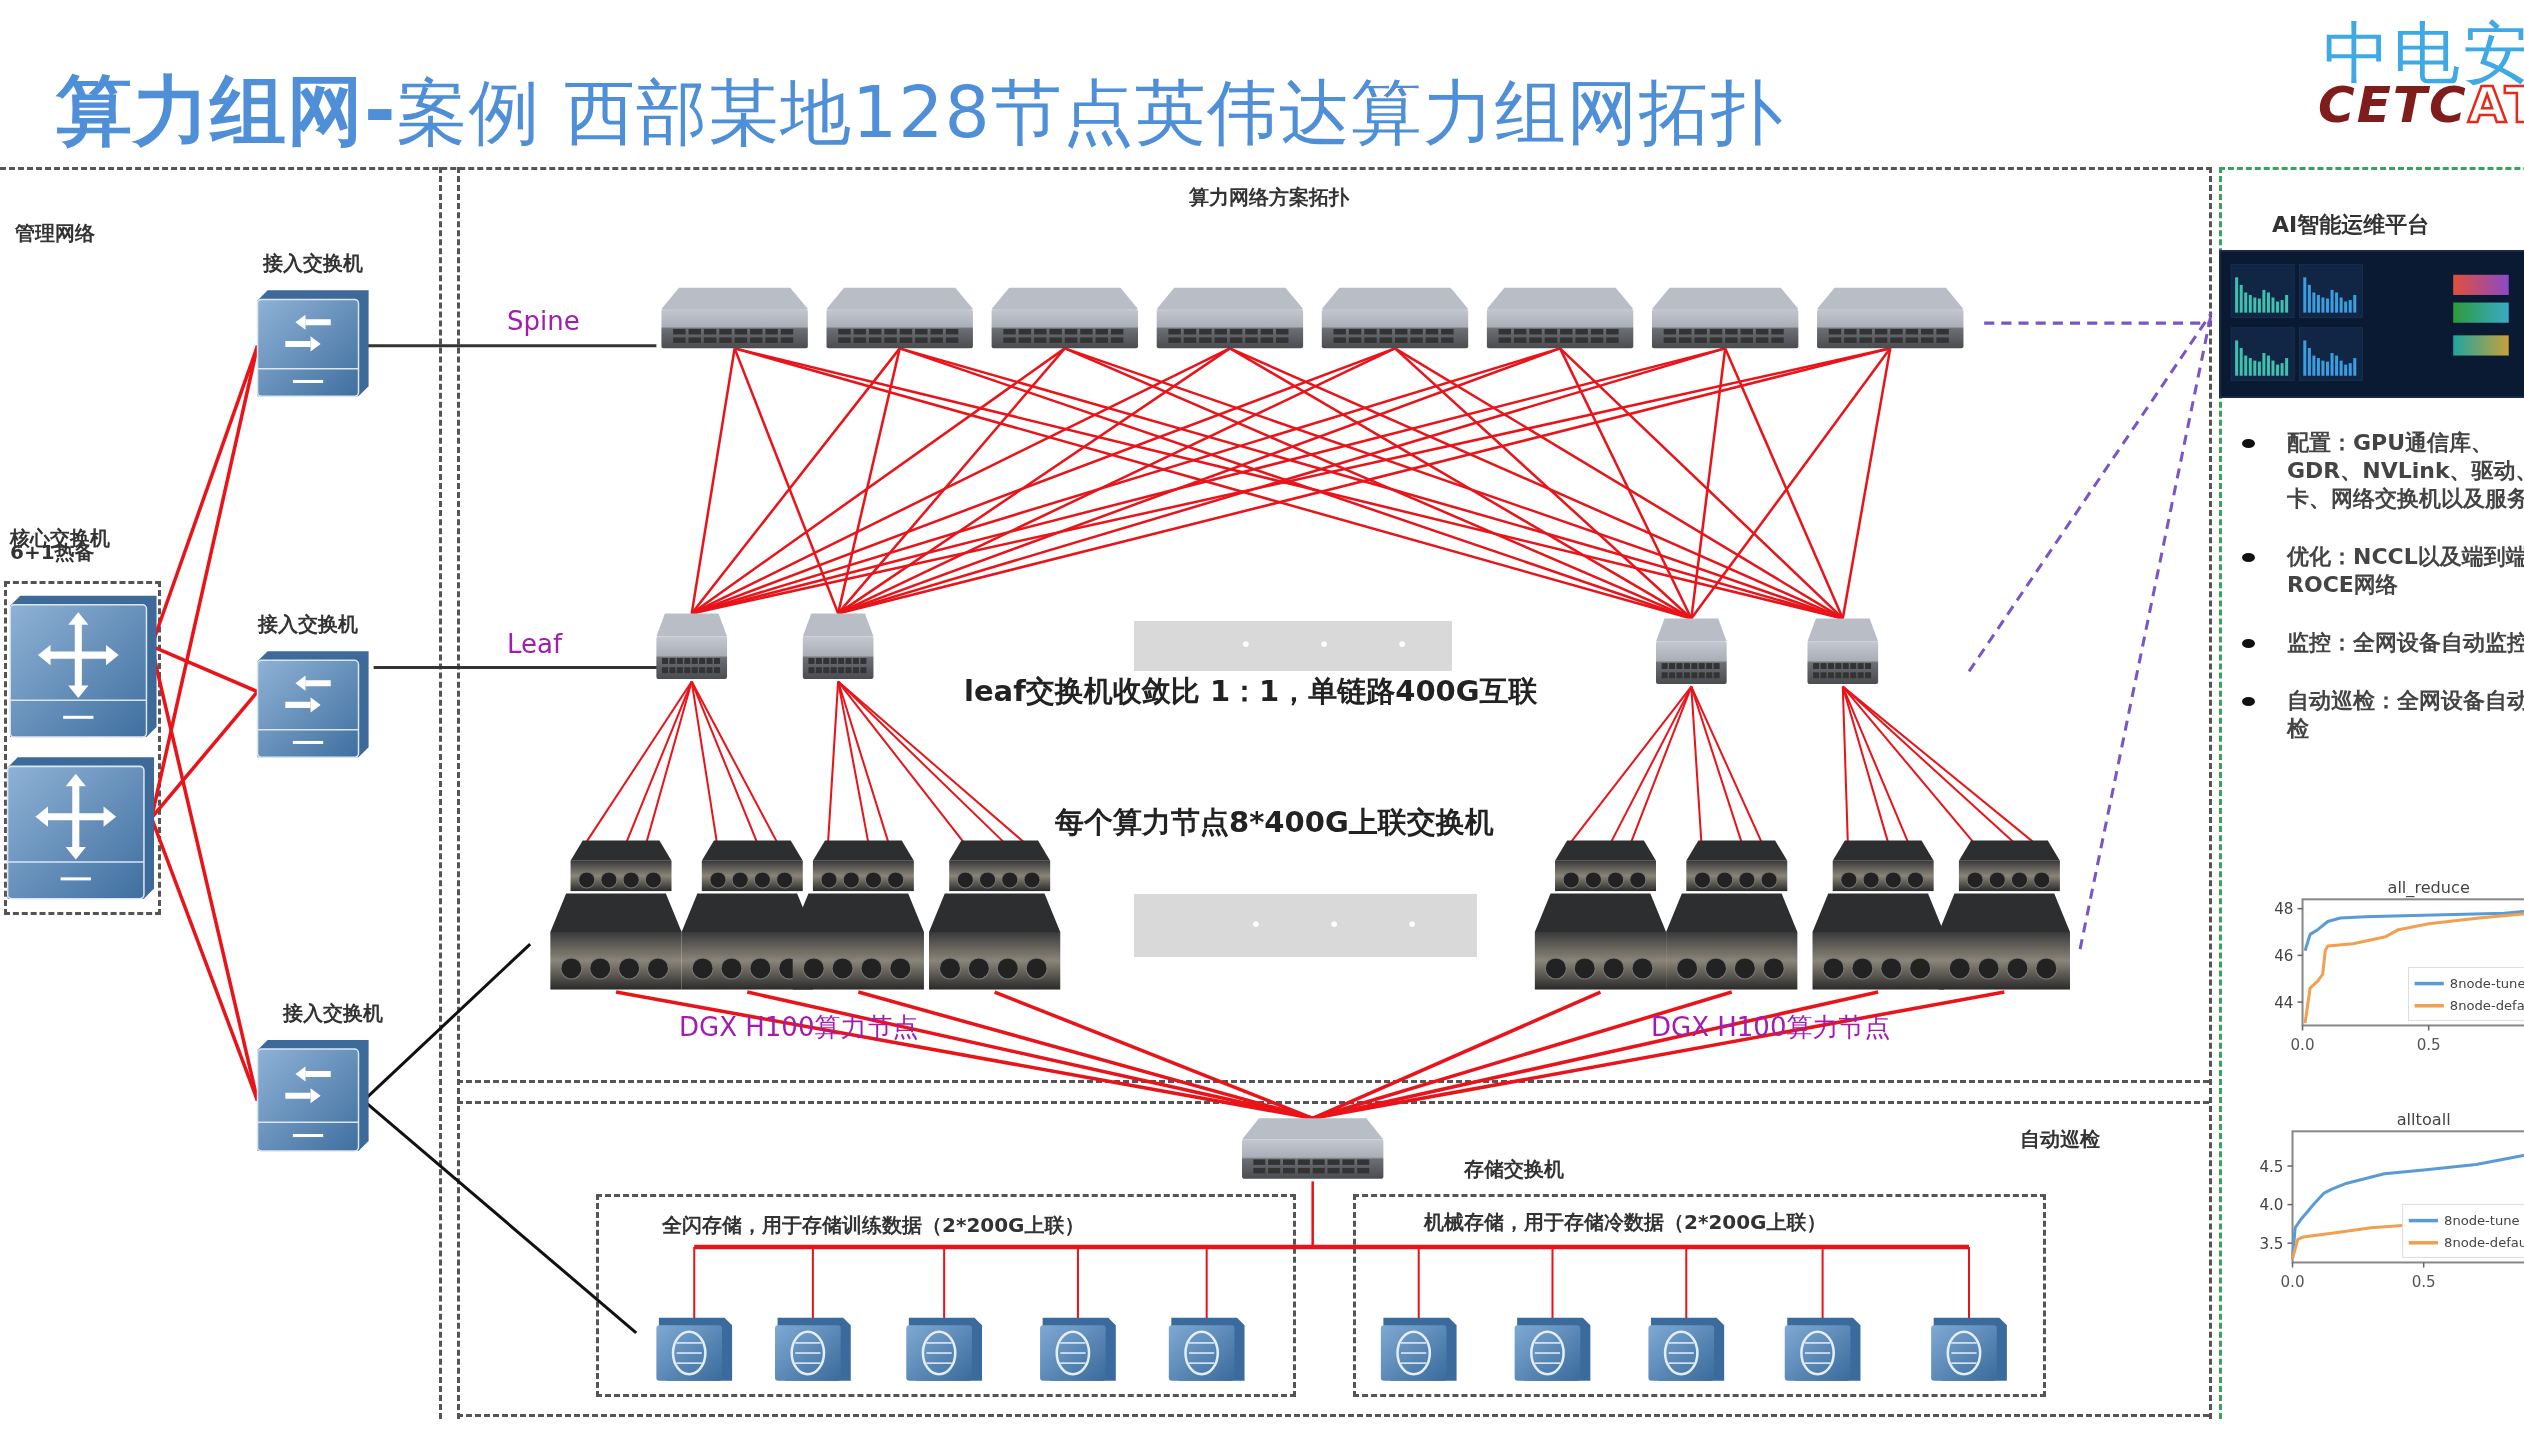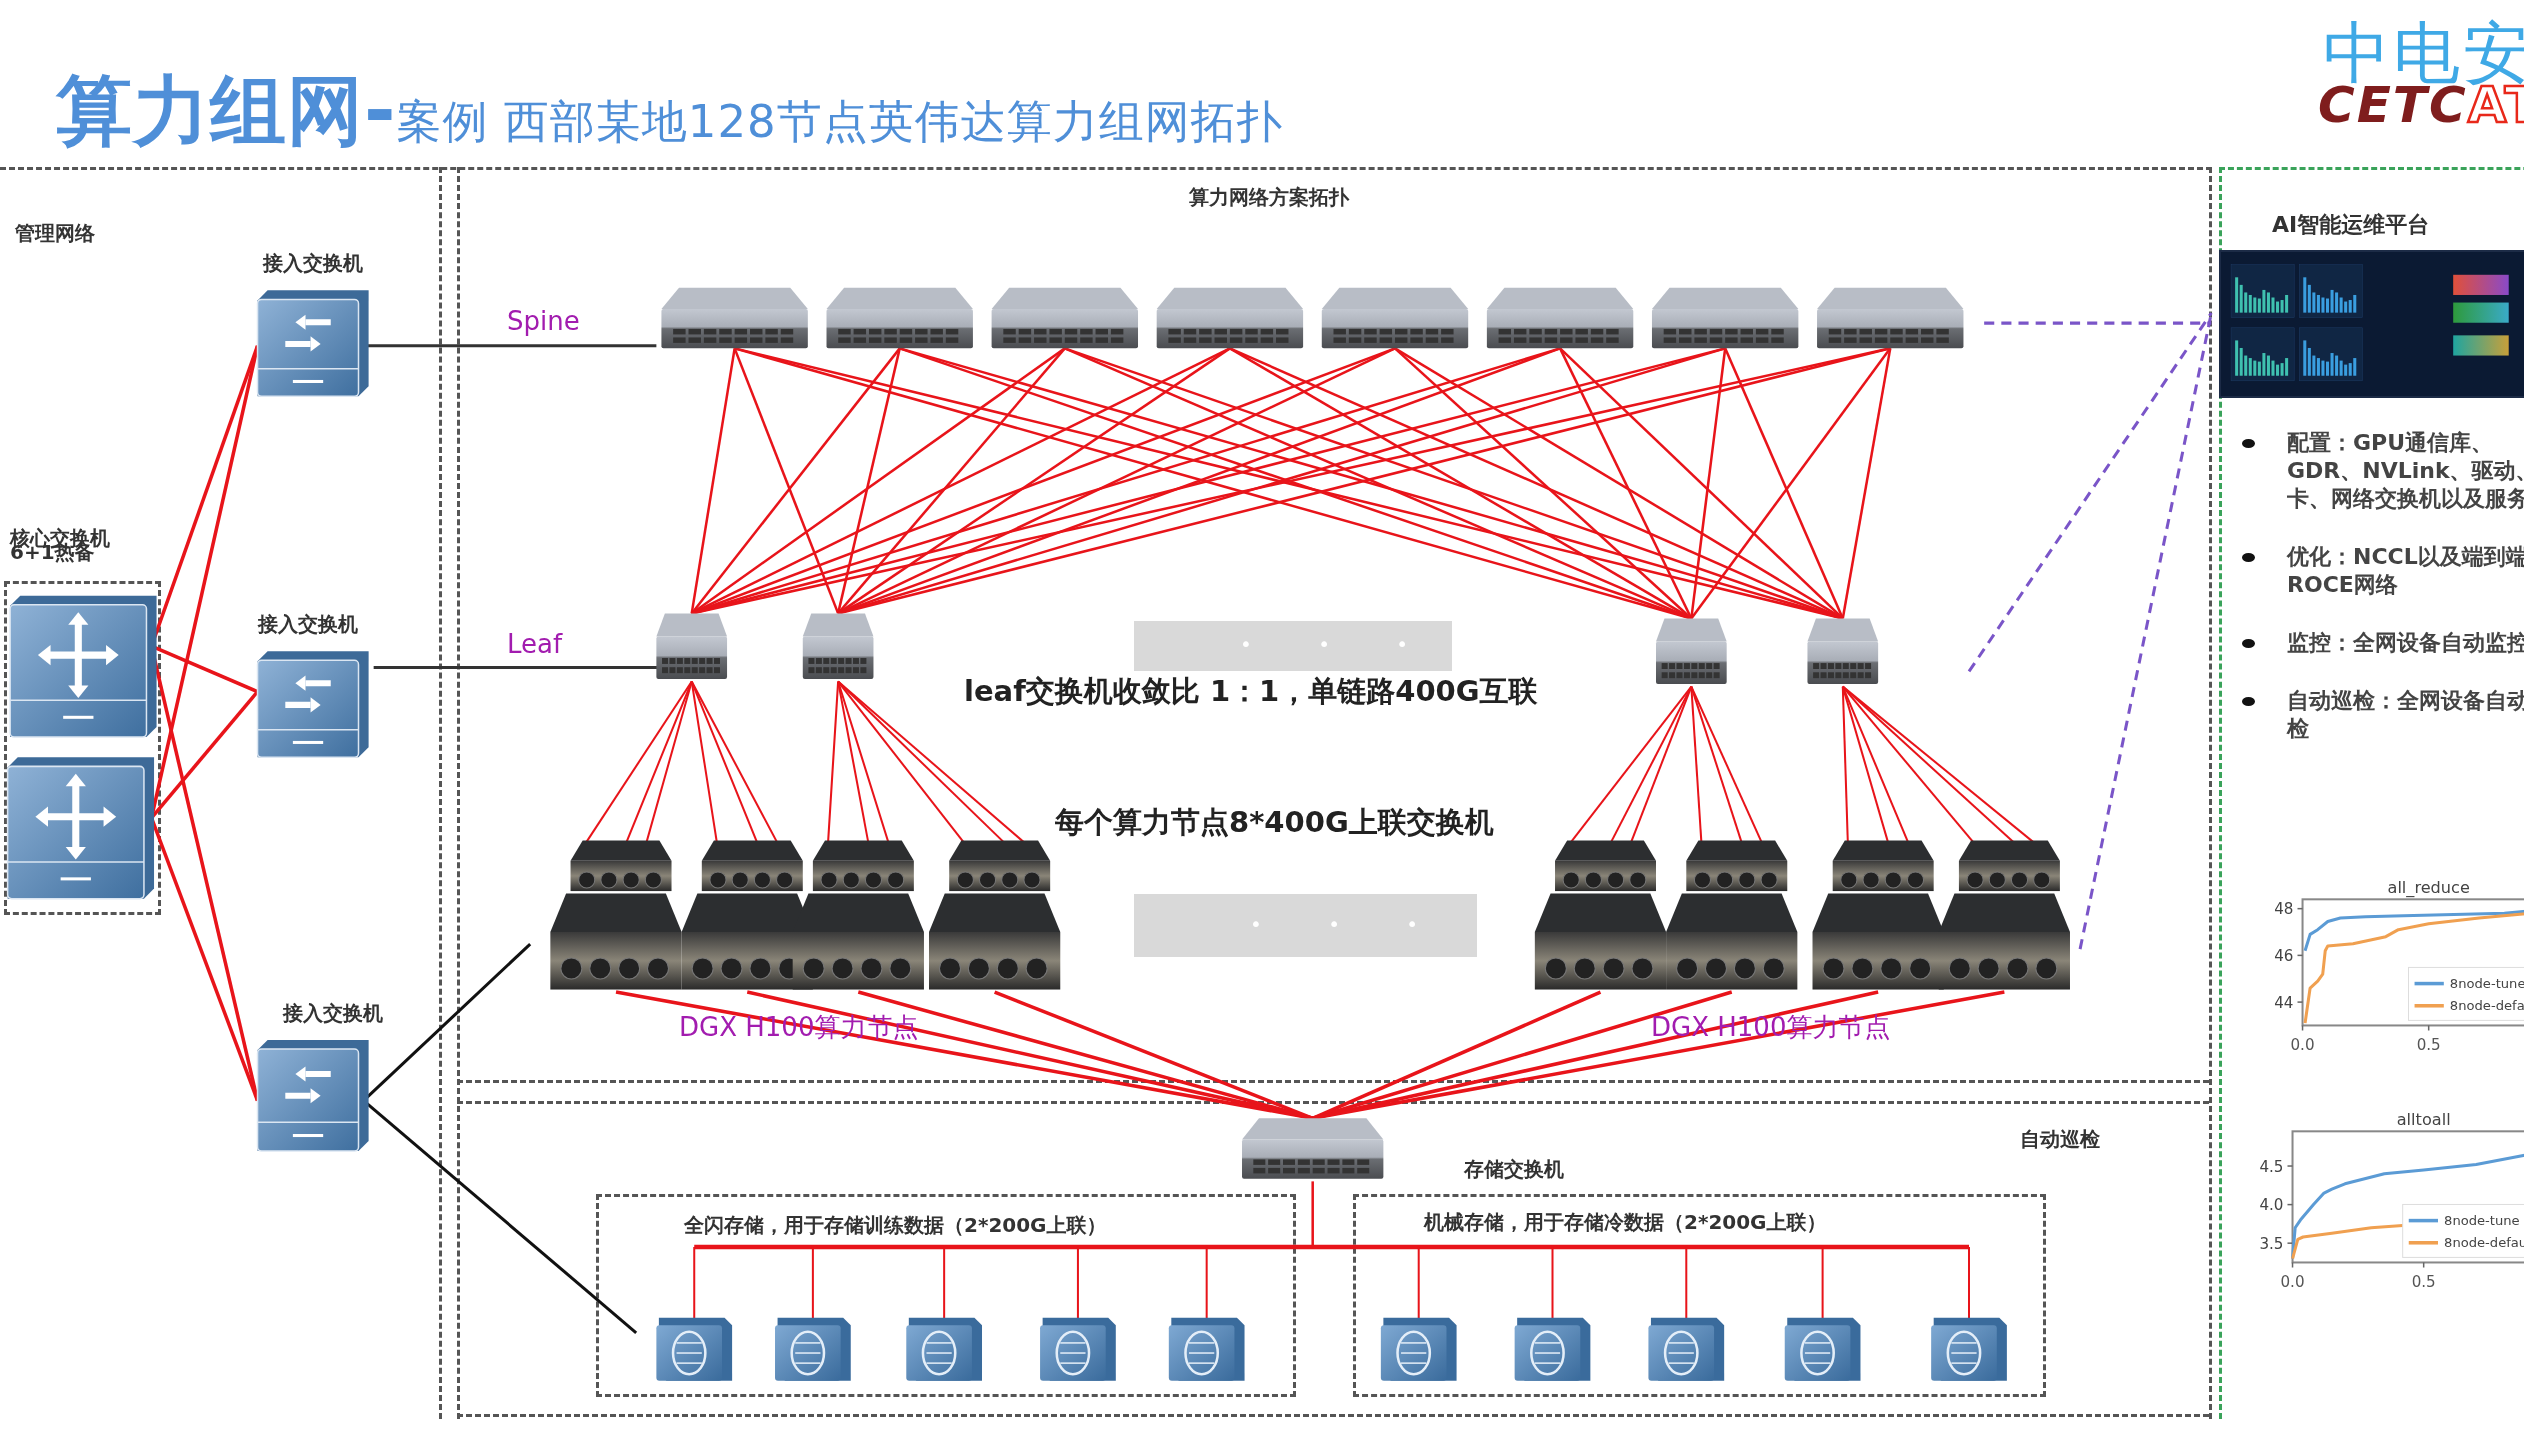--- a/index.html
+++ b/index.html
@@ -1,19 +1,19 @@
 <!DOCTYPE html>
 <html style="font-size:8px"><head>
 <meta charset="utf-8">
 <style>
   html, body { margin:0; padding:0; background:#ffffff; }
   body { width:2585px; height:1454px; position:relative; overflow:hidden; font-family:"DejaVu Sans", sans-serif; }
   .abs { position:absolute; }
   .title-main { left:56px; top:61px; font-size:76px; font-weight:bold; color:#4f8fd8; letter-spacing:1px; white-space:nowrap; }
-  .title-main .sub { font-weight:normal; font-size:45px;text-align:right; }
+  .title-main .sub { font-weight:normal; font-size:71px;text-align:right; }
   .logo-cn { left:2323px; top:7.6px; font-size:67px; color:#3fa9e6; letter-spacing:3px; white-space:nowrap; }
   .logo-en { left:2318px; top:76px; font-size:50px; font-weight:bold; white-space:nowrap; letter-spacing:2px; }
   .logo-en .a { color:#7f1d1d;font-style:italic; }
   .logo-en .b { color:#fff; -webkit-text-stroke:2.5px #e8281a; }
   .lbl { font-size:20px; color:#333; font-weight:bold; white-space:nowrap; }
   .lbl-md { font-size:29px; color:#333; font-weight:bold; white-space:nowrap; }
   .lbl-sm { font-size:26px; color:#a21caf; white-space:nowrap; }
   .bullet-list { left:2242px; top:429px; width:323px; }
   .bullet { position:relative; padding-left:45px; font-size:22px; font-weight:bold; color:#444; line-height:28px; margin-bottom:30px; }
   .bullet::before { content:""; position:absolute; left:0; top:10px; width:13px; height:9px; border-radius:50%; background:#111; }
@@ -701,21 +701,21 @@
 <div class="abs lbl" style="left:1189px;top:184px;">算力网络方案拓扑</div>
 <div class="abs lbl-sm" style="left:507px;top:306px;">Spine</div>
 <div class="abs lbl-sm" style="left:507px;top:629px;">Leaf</div>
 <div class="abs lbl-md" style="left:964px;top:672px;font-weight:bold;color:#222;">leaf交换机收敛比 1：1，单链路400G互联</div>
 <div class="abs lbl-md" style="left:1055px;top:803px;color:#222;">每个算力节点8*400G上联交换机</div>
 <div class="abs lbl-sm" style="left:679px;top:1010px;">DGX H100算力节点</div>
 <div class="abs lbl-sm" style="left:1651px;top:1010px;">DGX H100算力节点</div>
 
 <div class="abs lbl" style="left:2020px;top:1126px;">自动巡检</div>
 <div class="abs lbl" style="left:1464px;top:1156px;">存储交换机</div>
-<div class="abs lbl" style="left:684px;top:1212px;">全闪存储，用于存储训练数据（2*200G上联）</div>
+<div class="abs lbl" style="left:662px;top:1212px;">全闪存储，用于存储训练数据（2*200G上联）</div>
 <div class="abs lbl" style="left:1424px;top:1209px;">机械存储，用于存储冷数据（2*200G上联）</div>
 
 <div class="abs lbl" style="left:2272px;top:210px;font-size:22px;">AI智能运维平台</div>
 <div class="abs dash-img">
   <svg width="318" height="144" id="dash-svg" viewBox="0 0 630 285">
       <rect x="20" y="25" width="125" height="105" fill="#102644" stroke="#1e3c66"></rect>
       <rect x="28" y="50" width="6" height="70" fill="#3fc1b0"></rect>
       <rect x="37" y="65" width="6" height="55" fill="#3fc1b0"></rect>
       <rect x="46" y="80" width="6" height="40" fill="#3fc1b0"></rect>
       <rect x="55" y="85" width="6" height="35" fill="#3fc1b0"></rect>

